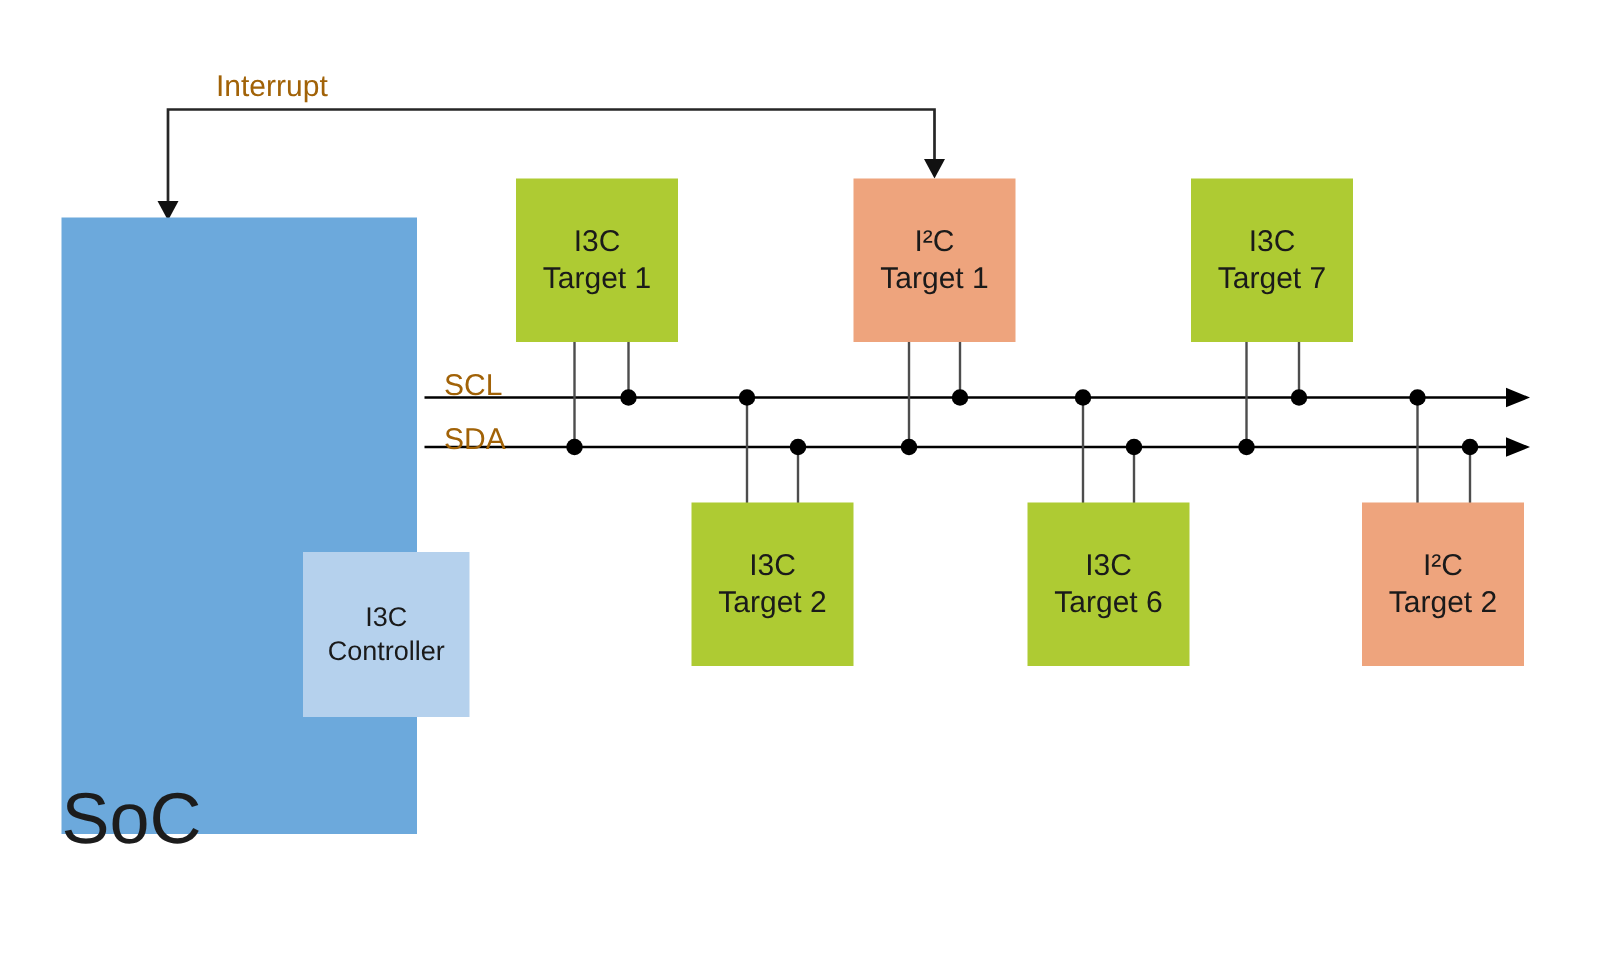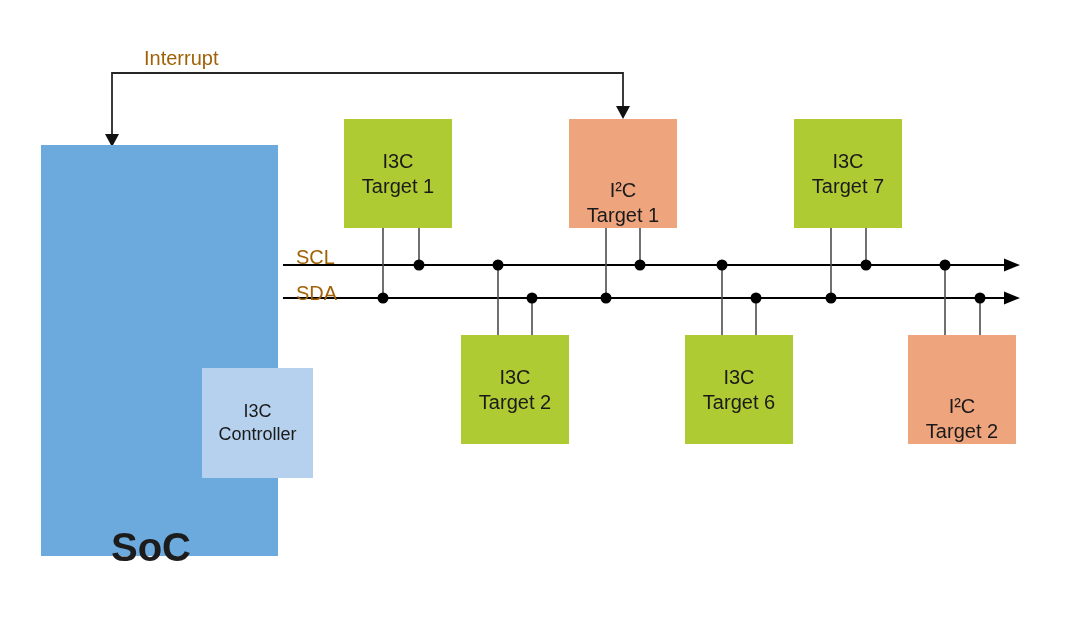--- a/index.html
+++ b/index.html
@@ -32,40 +32,39 @@
   .soc-box {
     left: 41px; top: 145px;
     width: 237px; height: 411px;
     background: var(--color-soc, #6CA9DC);
     justify-content: flex-start;
   }
   .soc-label {
     position: absolute;
     left: 0; top: 377px;
     width: 220px;
-    text-align: center;
-    font-size: 40px;
+    text-align: left;
+    font-size: 48px;
     line-height: 50px;
     color: #1c1c1c;
-    font-weight: bold;
   }
   .controller-box {
     left: 161px; top: 223px;
     width: 111px; height: 110px;
     background: var(--color-controller, #B5D1ED);
     font-size: 18px;
     line-height: 23px;
   }
   .target-box {
     width: 108px; height: 109px;
     font-size: 20px;
     line-height: 25px;
   }
   .target-i3c { background: var(--color-i3c, #AECB33); }
-  .target-i2c { background: var(--color-i2c, #EEA47D); justify-content: flex-end; }
+  .target-i2c { background: var(--color-i2c, #EEA47D); }
   .t1 { left: 344px; top: 119px; }
   .t2 { left: 569px; top: 119px; }
   .t3 { left: 794px; top: 119px; }
   .t4 { left: 461px; top: 335px; }
   .t5 { left: 685px; top: 335px; }
   .t6 { left: 908px; top: 335px; }
   .wire-label {
     position: absolute;
     font-size: 20px;
     color: #a16207;

